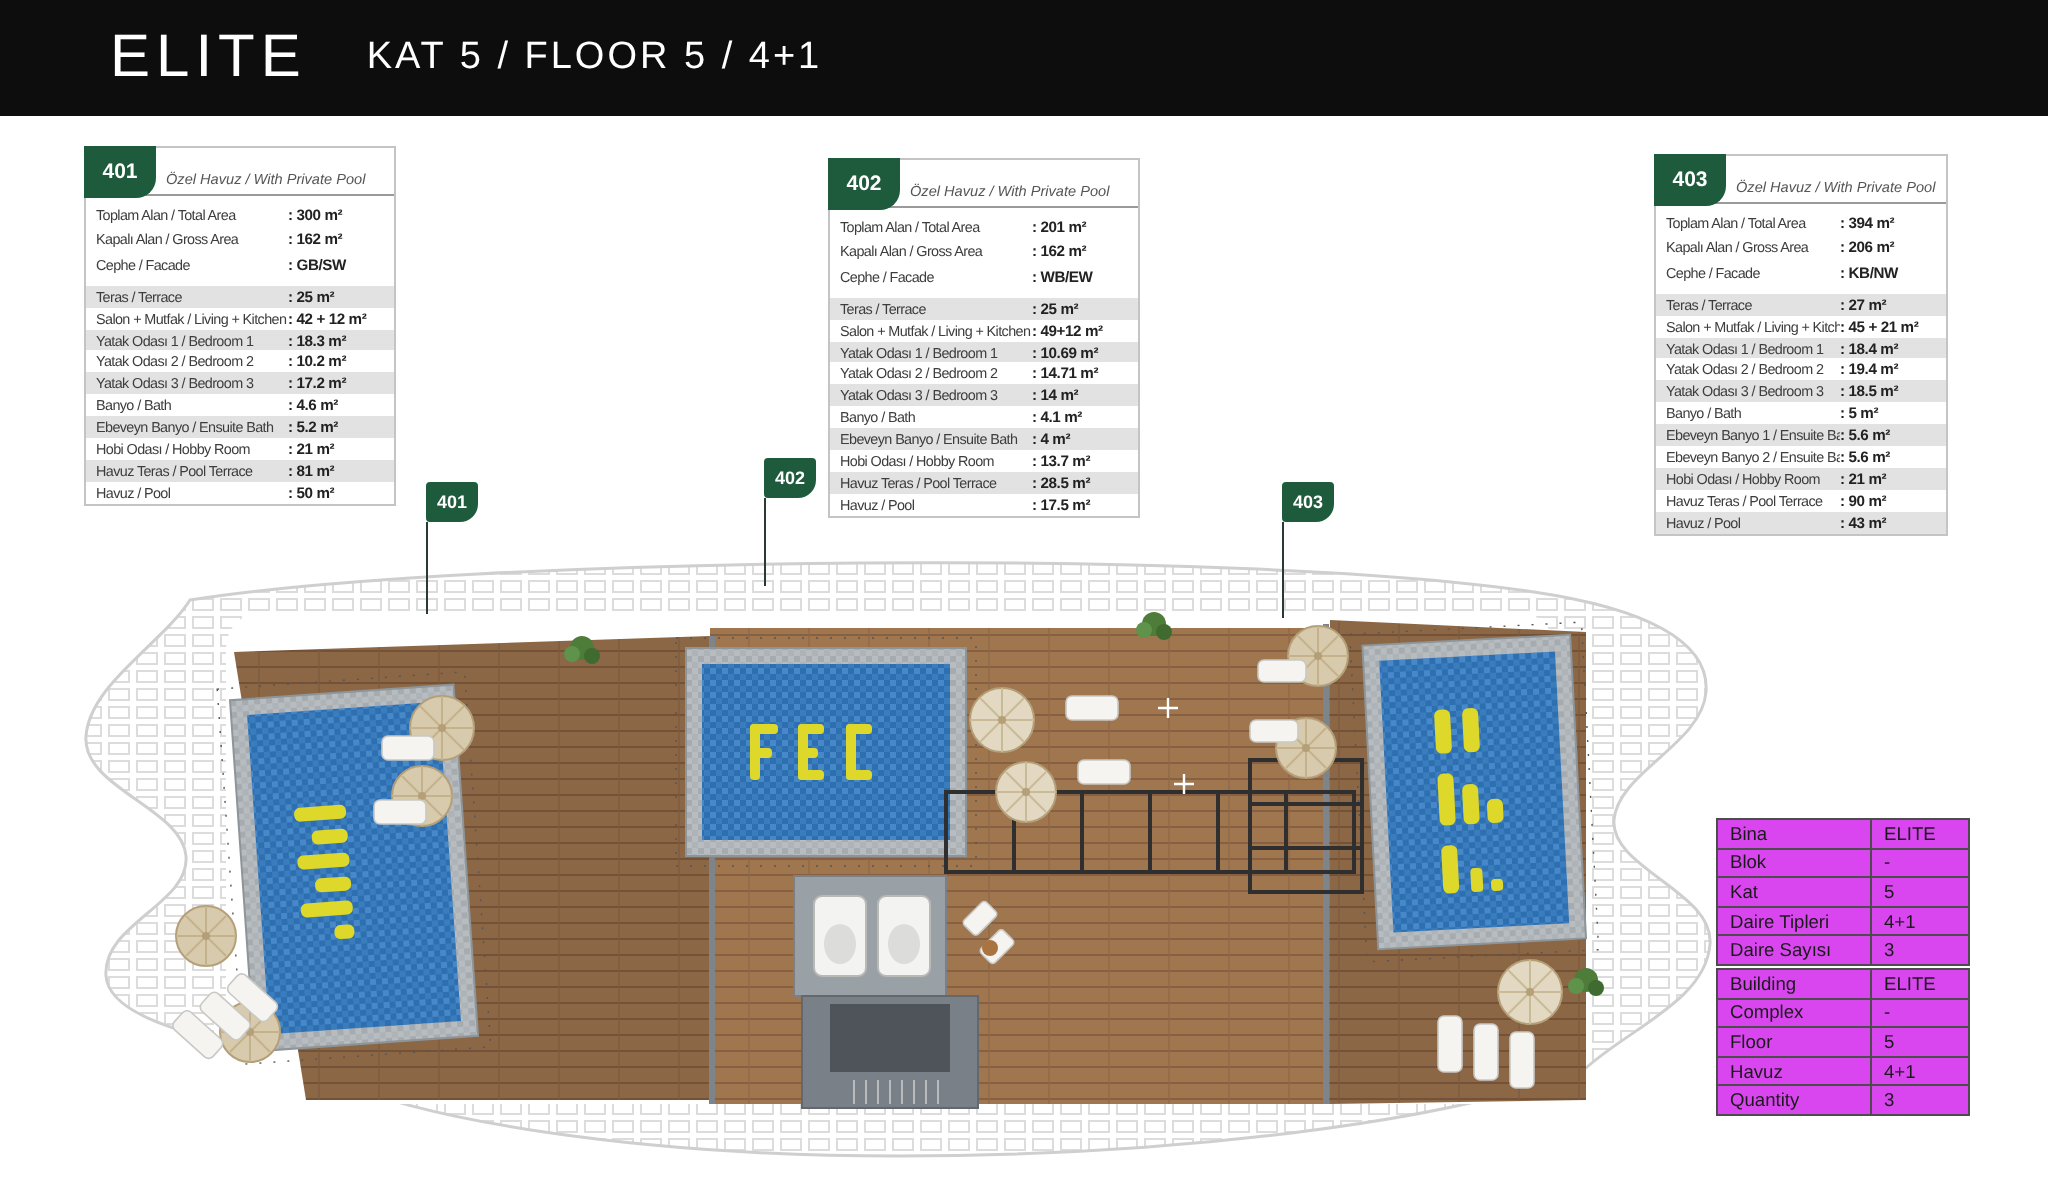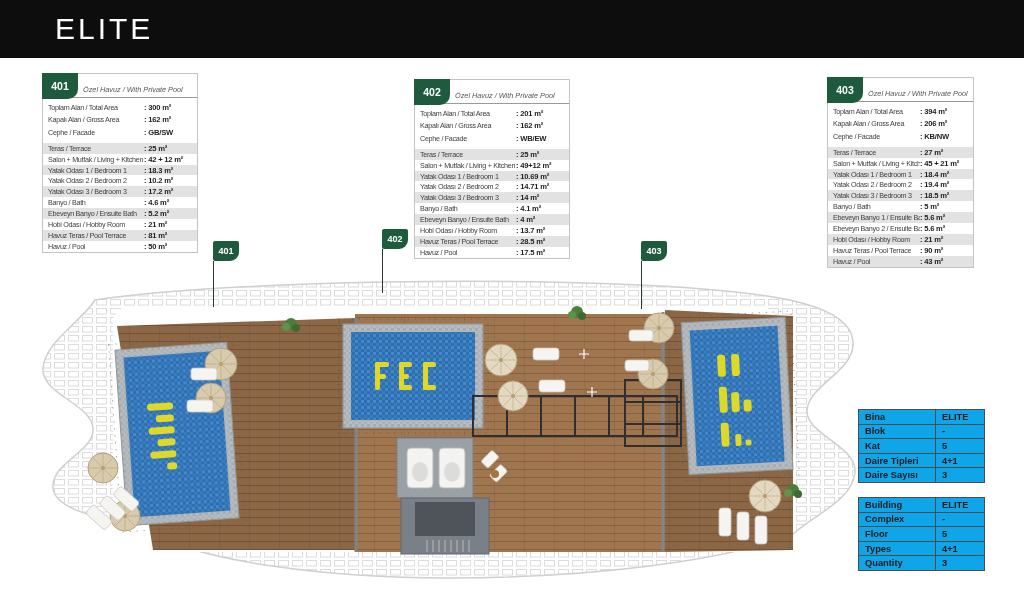--- a/index.html
+++ b/index.html
@@ -27,31 +27,32 @@
   .val{width:48px;flex-shrink:0;font-size:7.6px;font-weight:700;color:#222;white-space:nowrap;letter-spacing:-0.2px;}
   .val::before{content:": ";}
   
   .flag{position:absolute;width:26px;height:20px;background:#1e5b3c;color:#fff;font-size:9px;
         font-weight:700;display:flex;align-items:center;justify-content:center;
         border-radius:2px 2px 9px 2px;z-index:5;}
   .leader{position:absolute;width:1px;background:#2a3a30;z-index:4;}
   
   .plan{position:absolute;left:25px;top:262px;width:840px;height:332px;}
   
-  .info-table{position:absolute;border-collapse:collapse;background:#0ea5e9;font-weight:bold;}
+  .info-table{position:absolute;border-collapse:collapse;background:#d946ef;}
   .info-table td{border:1px solid #4c4c4c;font-size:9.3px;color:#1a1a1a;padding:1px 6px;height:11.6px;
                  white-space:nowrap;}
   .info-table td.k{width:64px;}
   .info-table td.v{width:36px;}
 </style>
 </head>
 <body>
 
 <header class="topbar">
   <span class="brand">ELITE</span>
+  <span class="subtitle">KAT 5 / FLOOR 5 / 4+1</span>
 </header>
 
 <section class="card" style="left:42px;top:73px;">
   <div class="card-head">
     <span class="unit-tab">401</span>
     <span class="unit-tag">Özel Havuz / With Private Pool</span>
   </div>
   <div class="summary">
 
       <div class="srow">
@@ -568,40 +569,40 @@
       </tr>
 
       <tr>
         <td class="k">Daire Sayısı</td>
         <td class="v">3</td>
       </tr>
 
   </tbody>
 </table>
 
-<table class="info-table" style="left:858px;top:497px;">
+<table class="info-table" style="left:858px;top:484px;">
   <tbody>
 
       <tr>
         <td class="k">Building</td>
         <td class="v">ELITE</td>
       </tr>
 
       <tr>
         <td class="k">Complex</td>
         <td class="v">-</td>
       </tr>
 
       <tr>
         <td class="k">Floor</td>
         <td class="v">5</td>
       </tr>
 
       <tr>
-        <td class="k">Types</td>
+        <td class="k">Havuz</td>
         <td class="v">4+1</td>
       </tr>
 
       <tr>
         <td class="k">Quantity</td>
         <td class="v">3</td>
       </tr>
 
   </tbody>
 </table>

